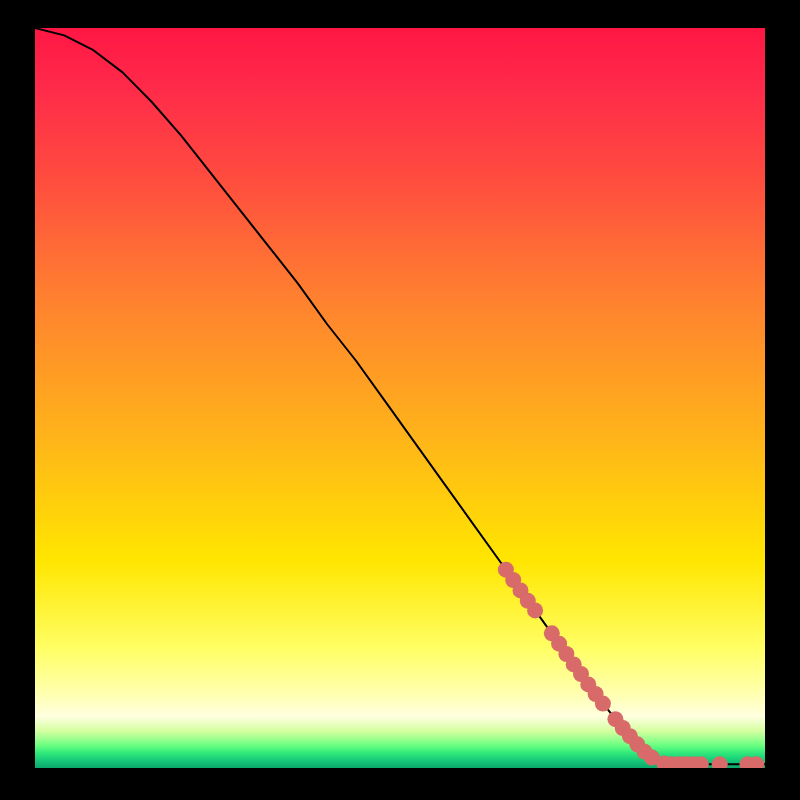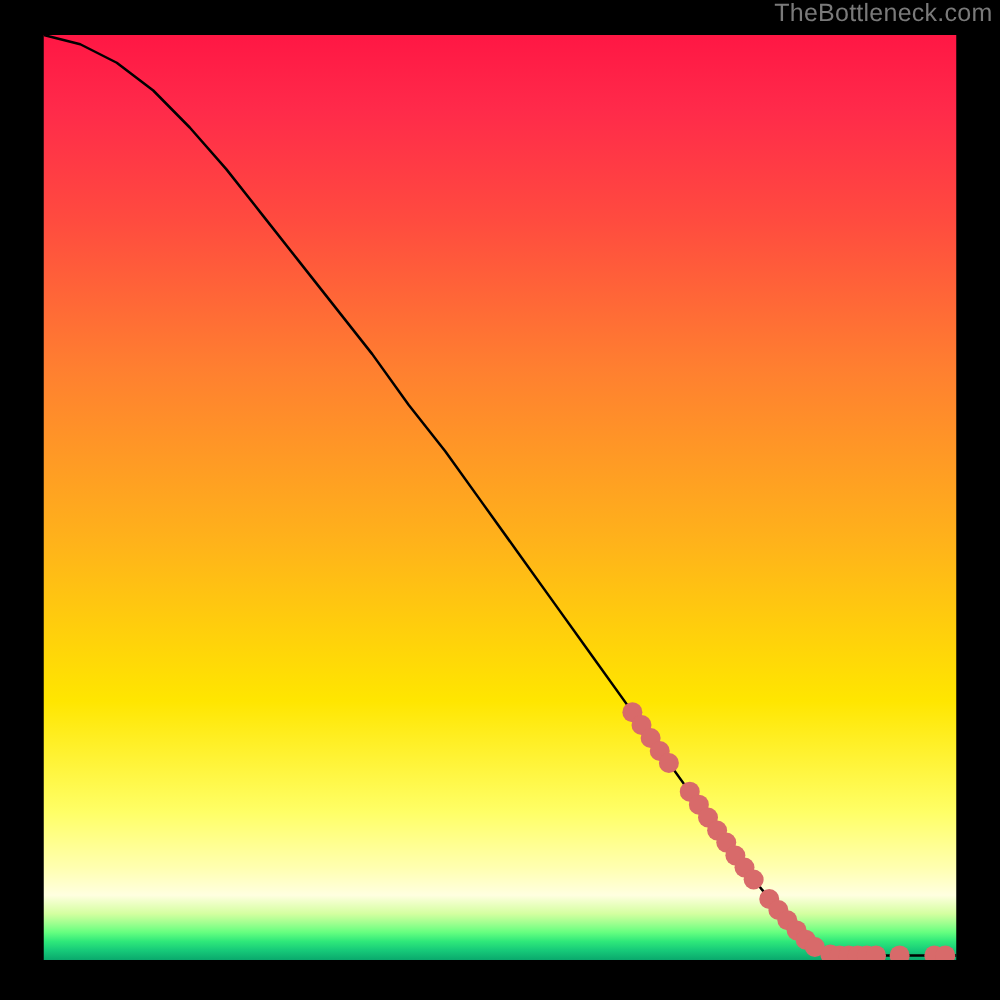--- a/index.html
+++ b/index.html
@@ -73,21 +73,20 @@
   }
   .dot {
     fill: #d86a6a;
     stroke: none;
   }
 </style>
 </head>
 <body>
 
 <div class="outer">
-  <div class="watermark">TheBottleneck.com</div>
 
   <div class="plot-frame">
     <div class="gradient"></div>
     <svg class="overlay" viewBox="0 0 730 740" preserveAspectRatio="none">
       <path id="series-path" class="series-line" d="M0.0 0.0 L29.2 7.4 L58.4 22.2 L87.6 44.4 L116.8 74.0 L146.0 107.3 L175.2 144.3 L204.4 181.3 L233.6 218.3 L262.8 255.3 L292.0 296.0 L321.2 333.0 L350.4 373.7 L379.6 414.4 L408.8 455.1 L438.0 495.8 L467.2 536.5 L496.4 577.2 L525.6 617.9 L554.8 658.6 L584.0 695.6 L605.9 721.5 L620.5 734.1 L642.4 736.3 L671.6 736.3 L700.8 736.3 L730.0 736.3"></path>
       <g id="marker-group">
           <circle cx="470.9" cy="541.7" r="8" class="dot"></circle>
           <circle cx="478.2" cy="552.0" r="8" class="dot"></circle>
           <circle cx="485.5" cy="562.4" r="8" class="dot"></circle>
           <circle cx="492.8" cy="572.8" r="8" class="dot"></circle>

